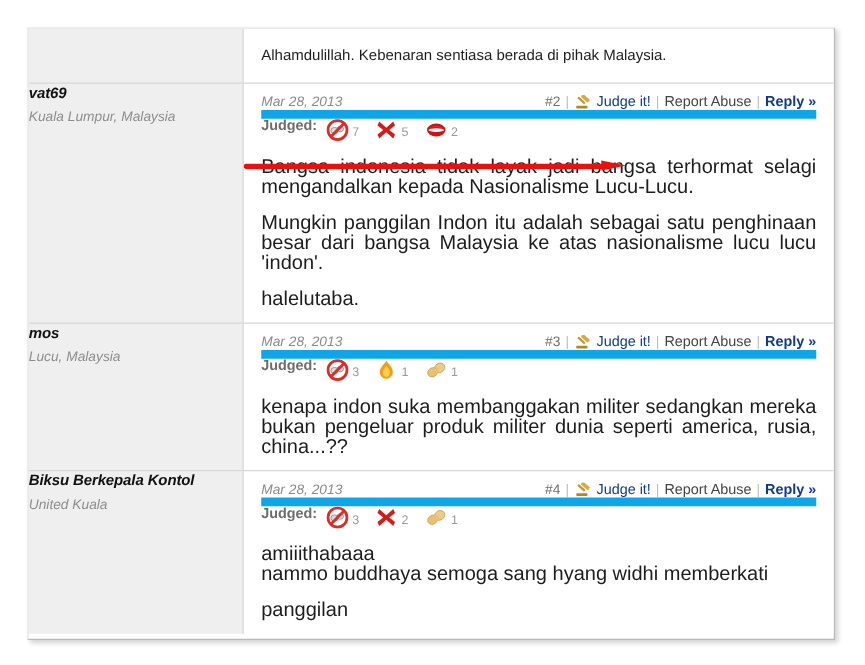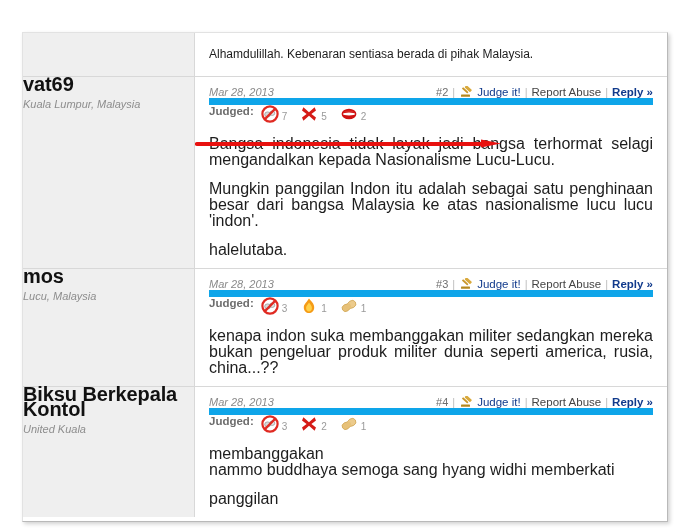--- a/index.html
+++ b/index.html
@@ -11,21 +11,21 @@
     height: 532px;
     background: #ffffff;
     font-family: "Liberation Sans", sans-serif;
     overflow: hidden;
   }
 
   
   #page-frame {
     position: absolute;
     left: 22px;
-    top: 32px;
+    top: 22px;
     width: 646px;
     height: 490px;
     background: #ffffff;
     border-top: 1px solid #e2e2e2;
     border-left: 1px solid #e2e2e2;
     border-right: 1px solid #b9b9b9;
     border-bottom: 1px solid #b9b9b9;
     box-sizing: border-box;
     box-shadow: 2px 2px 4px rgba(0,0,0,0.18);
     overflow: hidden;
@@ -48,25 +48,26 @@
   .user-cell {
     background: #efefef;
     border-right: 1px solid #d8d8d8;
     border-top: 1px solid #d8d8d8;
     padding: 10px 0 10px 10px;
   }
   .user-cell.first-cell {
     border-top: none;
   }
   .username {
-    font-size: 20px;
+    font-size: 12px;
     font-weight: bold;
     color: #111111;
     line-height: 15px;
     letter-spacing: -0.1px;
+    font-style: italic;
   }
   .userloc {
     font-size: 11px;
     font-style: italic;
     color: #8d8d8d;
     line-height: 13px;
     margin-top: 6px;
   }
 
   
@@ -424,21 +425,21 @@
                       <ellipse cx="12.2" cy="9" rx="4.3" ry="3.7" fill="#eccb8c" stroke="#cfa552" stroke-width="0.7"></ellipse>
                       <ellipse cx="8.8" cy="9" rx="2.2" ry="2.5" fill="#e7c178"></ellipse>
                     </g>
                   </svg>
                 </span>
                 <span class="judge-count">1</span>
               </span>
             </div>
 
             <div class="post-text">
-              <p class="tight">membanggakan</p>
+              <p class="tight">amiiithabaaa</p>
               <p>nammo buddhaya semoga sang hyang widhi memberkati</p>
               <p>panggilan</p>
             </div>
 
           </div>
         </td>
       </tr>
 
     </tbody>
   </table>

